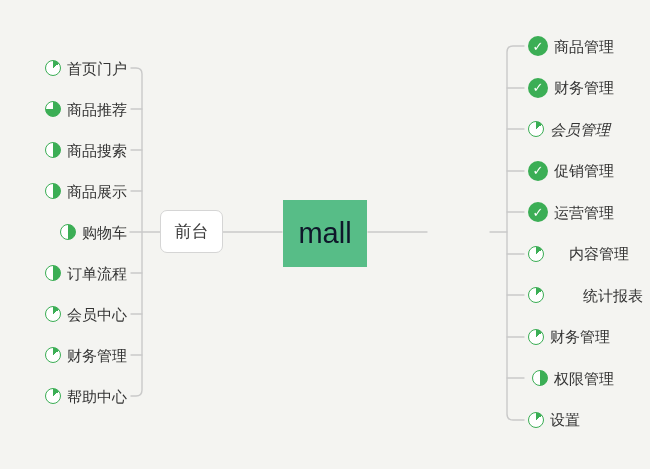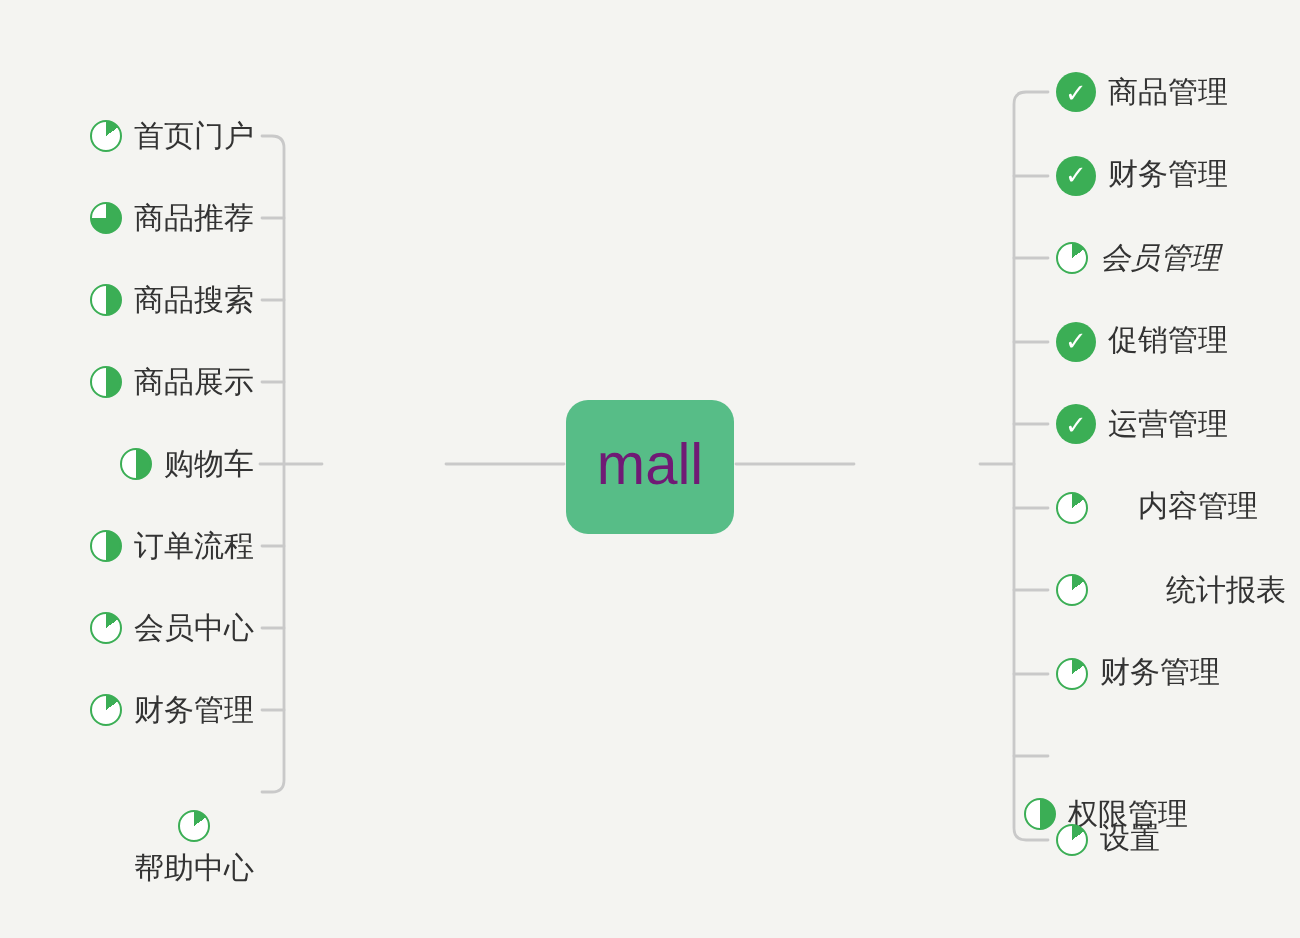--- a/index.html
+++ b/index.html
@@ -69,23 +69,23 @@
   }
   #front-node{left:160px;top:210px;}
   #back-node{left:428px;top:210px;}
 
   
   .root-node{
     position:absolute;
     left:283px;top:200px;
     width:84px;height:67px;
     background:var(--root-green);
-    border-radius:11px;
+    border-radius:0;
     display:flex;align-items:center;justify-content:center;
-    color:#701a75;font-size:29px;
+    color:#0f172a;font-size:29px;
     cursor:default;
   }
 </style>
 </head>
 <body>
 
 <div class="canvas">
 
   <svg class="connectors" width="650" height="469" viewBox="0 0 650 469">
     <g stroke="#c9c9c9" stroke-width="1.4" fill="none" stroke-linecap="round">
@@ -108,20 +108,23 @@
       <path d="M507 171 L524 171"></path>
       <path d="M507 212 L524 212"></path>
       <path d="M490 232 L507 232"></path>
       <path d="M507 254 L524 254"></path>
       <path d="M507 295 L524 295"></path>
       <path d="M507 337 L524 337"></path>
       <path d="M507 378 L524 378"></path>
     </g>
   </svg>
 
+  <div class="branch-node" id="front-node">
+    <span>前台</span>
+  </div>
 
   <div class="root-node">
     <span>mall</span>
   </div>
 
 
   <div id="left-items">
       <div class="row" style="top: 68px; right: 523px;">
         <span class="pie" style="--p: 15%;"></span>
         <span class="label">首页门户</span>
@@ -147,21 +150,21 @@
         <span class="label">订单流程</span>
       </div>
       <div class="row" style="top: 314px; right: 523px;">
         <span class="pie" style="--p: 15%;"></span>
         <span class="label">会员中心</span>
       </div>
       <div class="row" style="top: 355px; right: 523px;">
         <span class="pie" style="--p: 15%;"></span>
         <span class="label">财务管理</span>
       </div>
-      <div class="row" style="top: 416px; right: 523px; flex-direction: column;">
+      <div class="row" style="top: 396px; right: 523px;">
         <span class="pie" style="--p: 15%;"></span>
         <span class="label">帮助中心</span>
       </div>
     </div>
   <div id="right-items">
       <div class="row" style="top: 46px; left: 528px;">
         <span class="done">✓</span>
         <span class="label">商品管理</span>
       </div>
       <div class="row" style="top: 87.5px; left: 528px;">
@@ -185,21 +188,21 @@
         <span class="label">内容管理</span>
       </div>
       <div class="row" style="top: 295px; left: 528px; gap: 39px;">
         <span class="pie" style="--p: 15%;"></span>
         <span class="label">统计报表</span>
       </div>
       <div class="row" style="top: 336.5px; left: 528px;">
         <span class="pie" style="--p: 15%;"></span>
         <span class="label">财务管理</span>
       </div>
-      <div class="row" style="top: 378px; left: 512px; margin-top: 29px;">
+      <div class="row" style="top: 378px; left: 532px;">
         <span class="pie" style="--p: 50%;"></span>
         <span class="label">权限管理</span>
       </div>
       <div class="row" style="top: 419.5px; left: 528px;">
         <span class="pie" style="--p: 15%;"></span>
         <span class="label">设置</span>
       </div>
     </div>
 
 </div>

